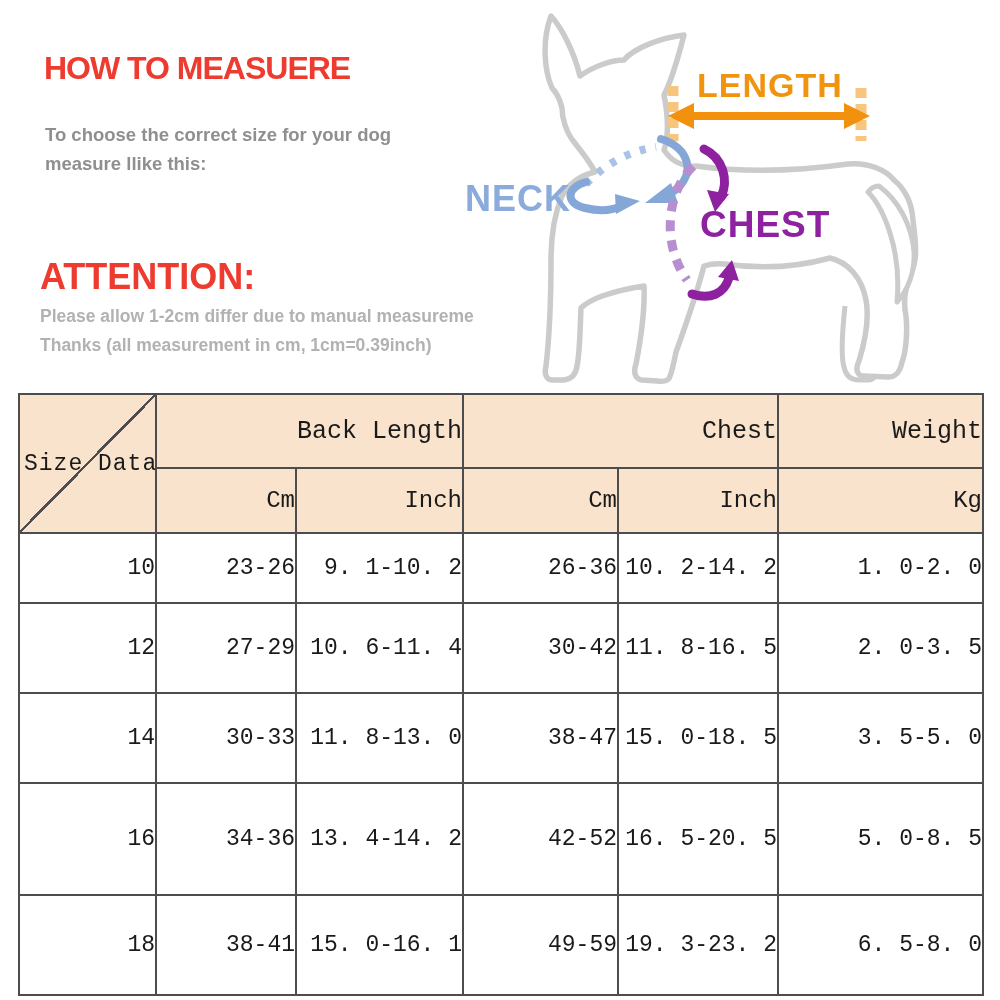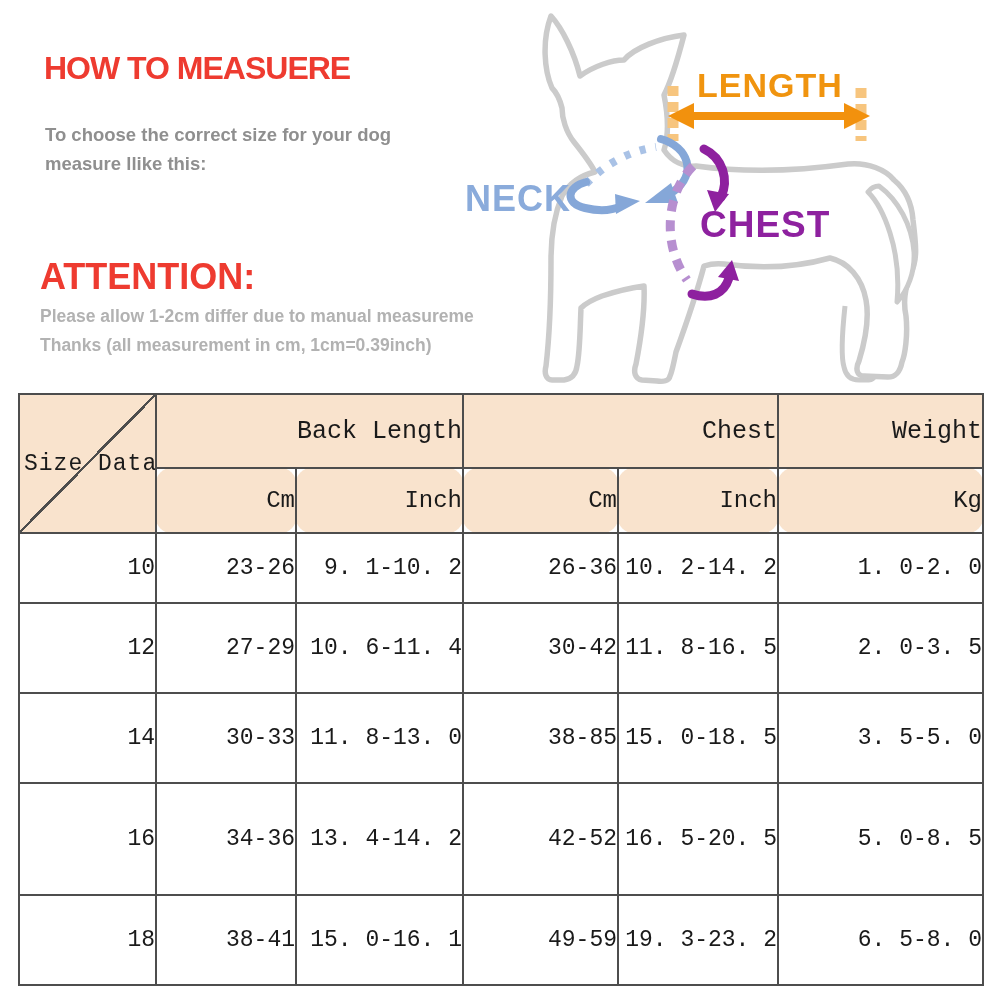--- a/index.html
+++ b/index.html
@@ -40,21 +40,21 @@
     position:absolute;left:18px;top:393px;width:964px;height:589px;
     border-collapse:collapse;table-layout:fixed;
     font-family:"Liberation Mono","DejaVu Sans Mono",monospace;
     color:#1a1a1a;
   }
   table.size td{
     border:2px solid #4d4d4d;text-align:right;vertical-align:middle;
     padding:0;overflow:hidden;white-space:nowrap;
   }
   table.size td.hdr{background:#f9e3cd;font-size:25px;}
-  table.size td.sub{background:#f9e3cd;font-size:24px;border-radius:15px;}
+  table.size td.sub{background:#f9e3cd;font-size:24px;}
   table.size td.cell{background:#ffffff;font-size:23px;}
   td.corner{
     background-color:#f9e3cd;
     background-image:linear-gradient(to bottom right,
       rgba(0,0,0,0) calc(50% - 1.3px), #4d4d4d calc(50% - 1.3px),
       #4d4d4d calc(50% + 1.3px), rgba(0,0,0,0) calc(50% + 1.3px));
     font-size:23px;text-align:left !important;
   }
   td.corner span{padding-left:4px;letter-spacing:1px;}
 
@@ -184,33 +184,33 @@
     <td class="cell">27-29</td>
     <td class="cell">10. 6-11. 4</td>
     <td class="cell">30-42</td>
     <td class="cell">11. 8-16. 5</td>
     <td class="cell">2. 0-3. 5</td>
   </tr>
   <tr style="height:90px">
     <td class="cell">14</td>
     <td class="cell">30-33</td>
     <td class="cell">11. 8-13. 0</td>
-    <td class="cell">38-85</td>
+    <td class="cell">38-47</td>
     <td class="cell">15. 0-18. 5</td>
     <td class="cell">3. 5-5. 0</td>
   </tr>
   <tr style="height:112px">
     <td class="cell">16</td>
     <td class="cell">34-36</td>
     <td class="cell">13. 4-14. 2</td>
     <td class="cell">42-52</td>
     <td class="cell">16. 5-20. 5</td>
     <td class="cell">5. 0-8. 5</td>
   </tr>
-  <tr style="height:90px">
+  <tr style="height:100px">
     <td class="cell">18</td>
     <td class="cell">38-41</td>
     <td class="cell">15. 0-16. 1</td>
     <td class="cell">49-59</td>
     <td class="cell">19. 3-23. 2</td>
     <td class="cell">6. 5-8. 0</td>
   </tr>
 </tbody>
   </table>
 

